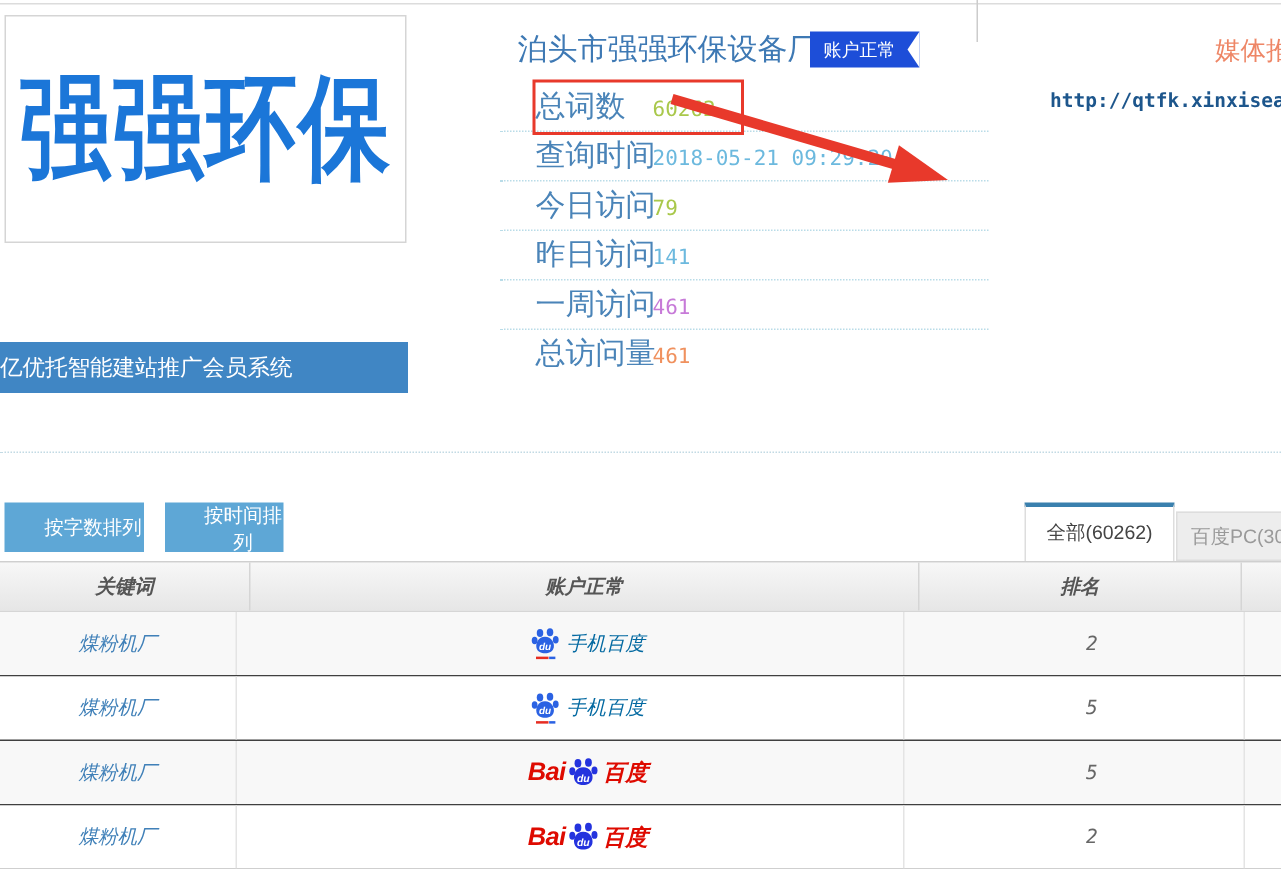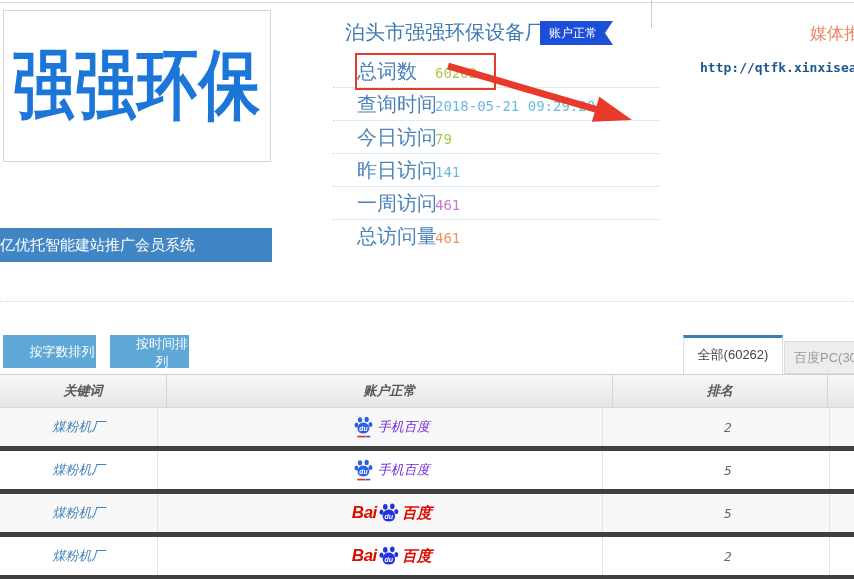--- a/index.html
+++ b/index.html
@@ -82,28 +82,28 @@
   
   .rank-table { position:absolute; left:0; top:374px; width:854px;font-style:italic; }
   .thead {
     display:flex; height:34px; background:linear-gradient(#f7f7f7,#e6e6e6);
     border-top:1px solid #cfcfcf; border-bottom:1px solid #d6d6d6;
   }
   .th {
     display:flex; align-items:center; justify-content:center;
     font-size:13px; font-weight:bold; color:#555; border-right:1px solid #d5d5d5;
   }
-  .tr { display:flex; height:43px; border-bottom:5px solid #404040; background:#fff;gap:24px; }
+  .tr { display:flex; height:43px; border-bottom:1px solid #404040; background:#fff;gap:24px; }
   .tr.alt { background:#f8f8f8; }
   .td { display:flex; align-items:center; justify-content:center; border-right:1px solid #e4e4e4; }
   .c1 { width:167px; } .c2 { width:446px; } .c3 { width:215px; } .c4 { flex:1; border-right:none; }
   .keyword { color:#4080b8; font-size:13px; text-decoration:none; cursor:pointer; }
   .rank-val { font-family:"DejaVu Sans Mono", monospace; font-size:13px; color:#666; }
   .engine-wrap { display:flex; align-items:center; gap:4px; }
-  .engine-label { font-size:13px; color:#6d28d9; }
+  .engine-label { font-size:13px; color:#0369a1; }
   .baidu-prefix { color:#de0a00; font-weight:bold; font-size:17px; letter-spacing:-0.5px; }
   .baidu-suffix { color:#de0a00; font-weight:bold; font-size:15px; }
 </style>
 </head>
 <body>
 
 <div class="page">
 
   <div class="top-hairline"></div>
   <div class="frag-vline"></div>

